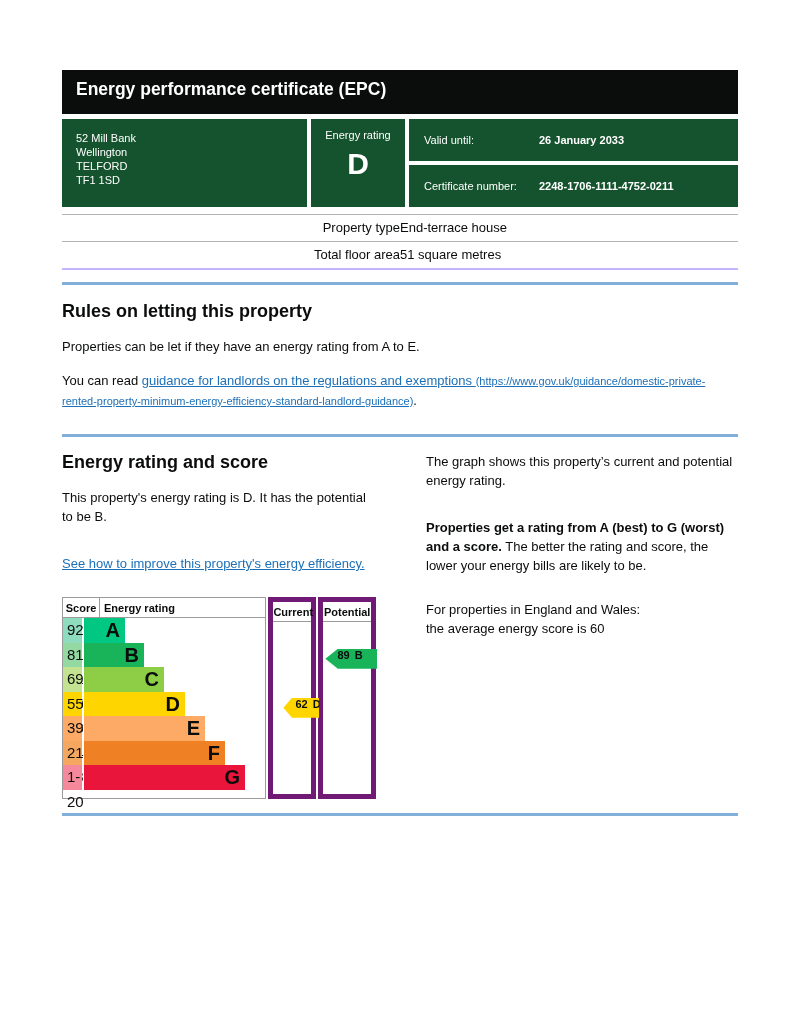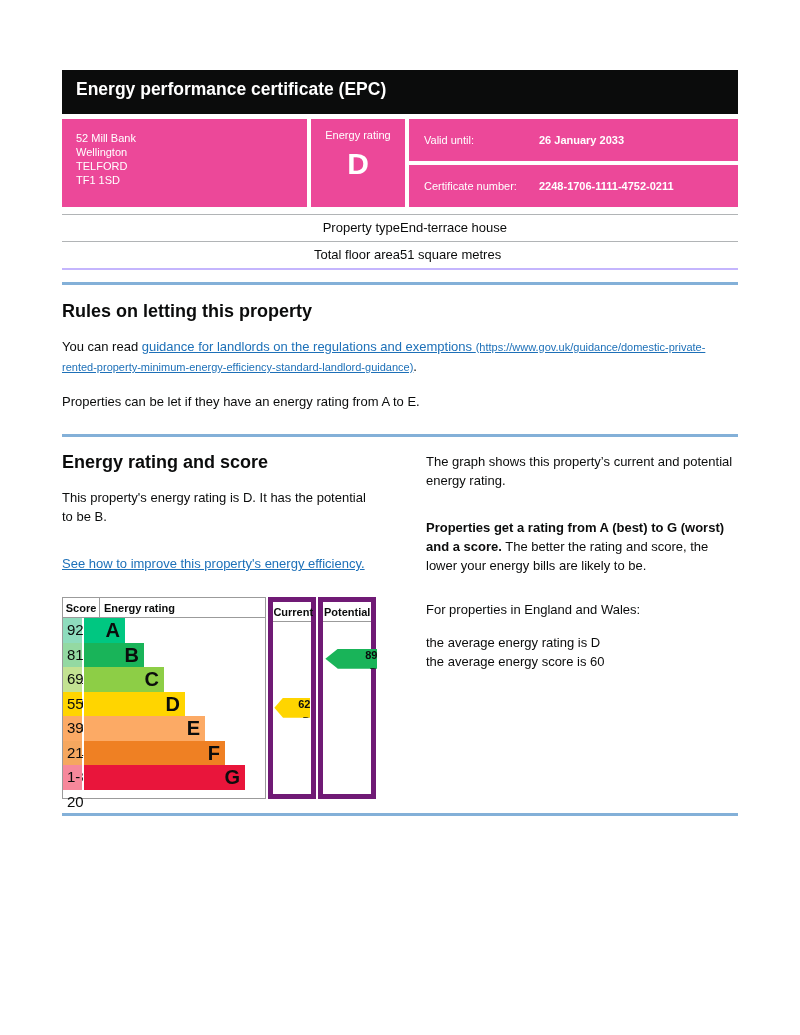--- a/index.html
+++ b/index.html
@@ -15,21 +15,21 @@
   
   .title-bar {
     background: #0b0c0c; color: #ffffff;
     height: 44px; line-height: 38px;
     font-size: 17.5px; font-weight: bold;
     padding-left: 14px;
   }
 
   
   .summary { display: flex; gap: 4px; margin-top: 5px; height: 88px; }
-  .summary .box { background: #ec4899; color: #ffffff; }
+  .summary .box { background: #14532d; color: #ffffff; }
   .addr-box { width: 245px; padding: 12px 14px; font-size: 11px; line-height: 14px; }
   .rating-box { width: 94px; text-align: center; padding-top: 10px; }
   .rating-box .lbl { font-size: 11px; }
   .rating-box .val { font-size: 30px; font-weight: bold; line-height: 34px; margin-top: 6px; }
   .right-stack { flex: 1; display: flex; flex-direction: column; gap: 4px; }
   .kv-row { flex: 1; display: flex; align-items: center; padding-left: 15px; font-size: 11px; }
   .kv-row .k { width: 115px; }
   .kv-row .v { font-weight: bold; }
 
   
@@ -72,27 +72,26 @@
   .score-cell { width: 19px; margin-right: 2px; font-size: 15px; font-weight: normal; line-height: 24.5px; padding-left: 4px; }
   .band-bar { height: 24.5px; text-align: right; }
   .band-letter { font-size: 20px; font-weight: bold; line-height: 24.5px; padding-right: 5px; }
   .side-col { border: 5px solid #701a75; background: #ffffff; }
   .side-col .side-h { height: 20px; line-height: 20px; border-bottom: 1px solid #9b9b9b; text-align: center; font-size: 11px; font-weight: bold; }
   .side-col .side-body { position: relative; height: 171.5px; }
   .col-current { width: 48px; }
   .col-potential { width: 58px; }
   .arrow {
     position: absolute; height: 20px;
-    display: flex; align-items: flex-end; gap: 5px;
+    display: flex; align-items: flex-start; gap: 5px;
     padding-left: 12px;
     font-size: 11px; font-weight: bold; color: #0b0c0c;
     clip-path: polygon(0 50%, 24% 0, 100% 0, 100% 100%, 24% 100%);
-    flex-direction: column;
   }
-  .arrow-current { left: 1px; width: 36px; }
+  .arrow-current { left: 10px; width: 36px; }
   .arrow-potential { left: 2px; width: 52px; }
 </style>
 </head>
 <body>
 
 <div class="page">
 
   <div class="title-bar">
     <span>Energy performance certificate (EPC)</span>
   </div>
@@ -128,22 +127,22 @@
     <div class="prop-row">
       <span class="k">Total floor area</span>
       <span class="v">51 square metres</span>
     </div>
   </div>
 
   <hr class="rule rule-1">
 
   <div class="rules-section">
     <h2>Rules on letting this property</h2>
+    <p>Properties can be let if they have an energy rating from A to E.</p>
     <p><span>You can read </span><a href="#"><span>guidance for landlords on the regulations and exemptions </span><span class="link-url">(https://www.gov.uk/guidance/domestic-private-rented-property-minimum-energy-efficiency-standard-landlord-guidance)</span></a><span>.</span></p>
-    <p>Properties can be let if they have an energy rating from A to E.</p>
   </div>
 
   <hr class="rule rule-2">
 
   <div class="columns">
 
     <div class="col-left">
       <h2>Energy rating and score</h2>
       <p class="intro">This property's energy rating is D. It has the potential to be B.</p>
       <a href="#" class="improve">See how to improve this property's energy efficiency.</a>
@@ -204,20 +203,19 @@
             </div>
           </div>
         </div>
       </div>
     </div>
 
     <div class="col-right">
       <p class="p1">The graph shows this property’s current and potential energy rating.</p>
       <p class="p2"><b>Properties get a rating from A (best) to G (worst) and a score.</b><span> The better the rating and score, the lower your energy bills are likely to be.</span></p>
       <p class="p3">For properties in England and Wales:</p>
-      <p class="p4">the average energy rating is D</p>
       <p>the average energy score is 60</p>
     </div>
   </div>
 
   <hr class="rule rule-3">
 
 </div>
 
 </body></html>

